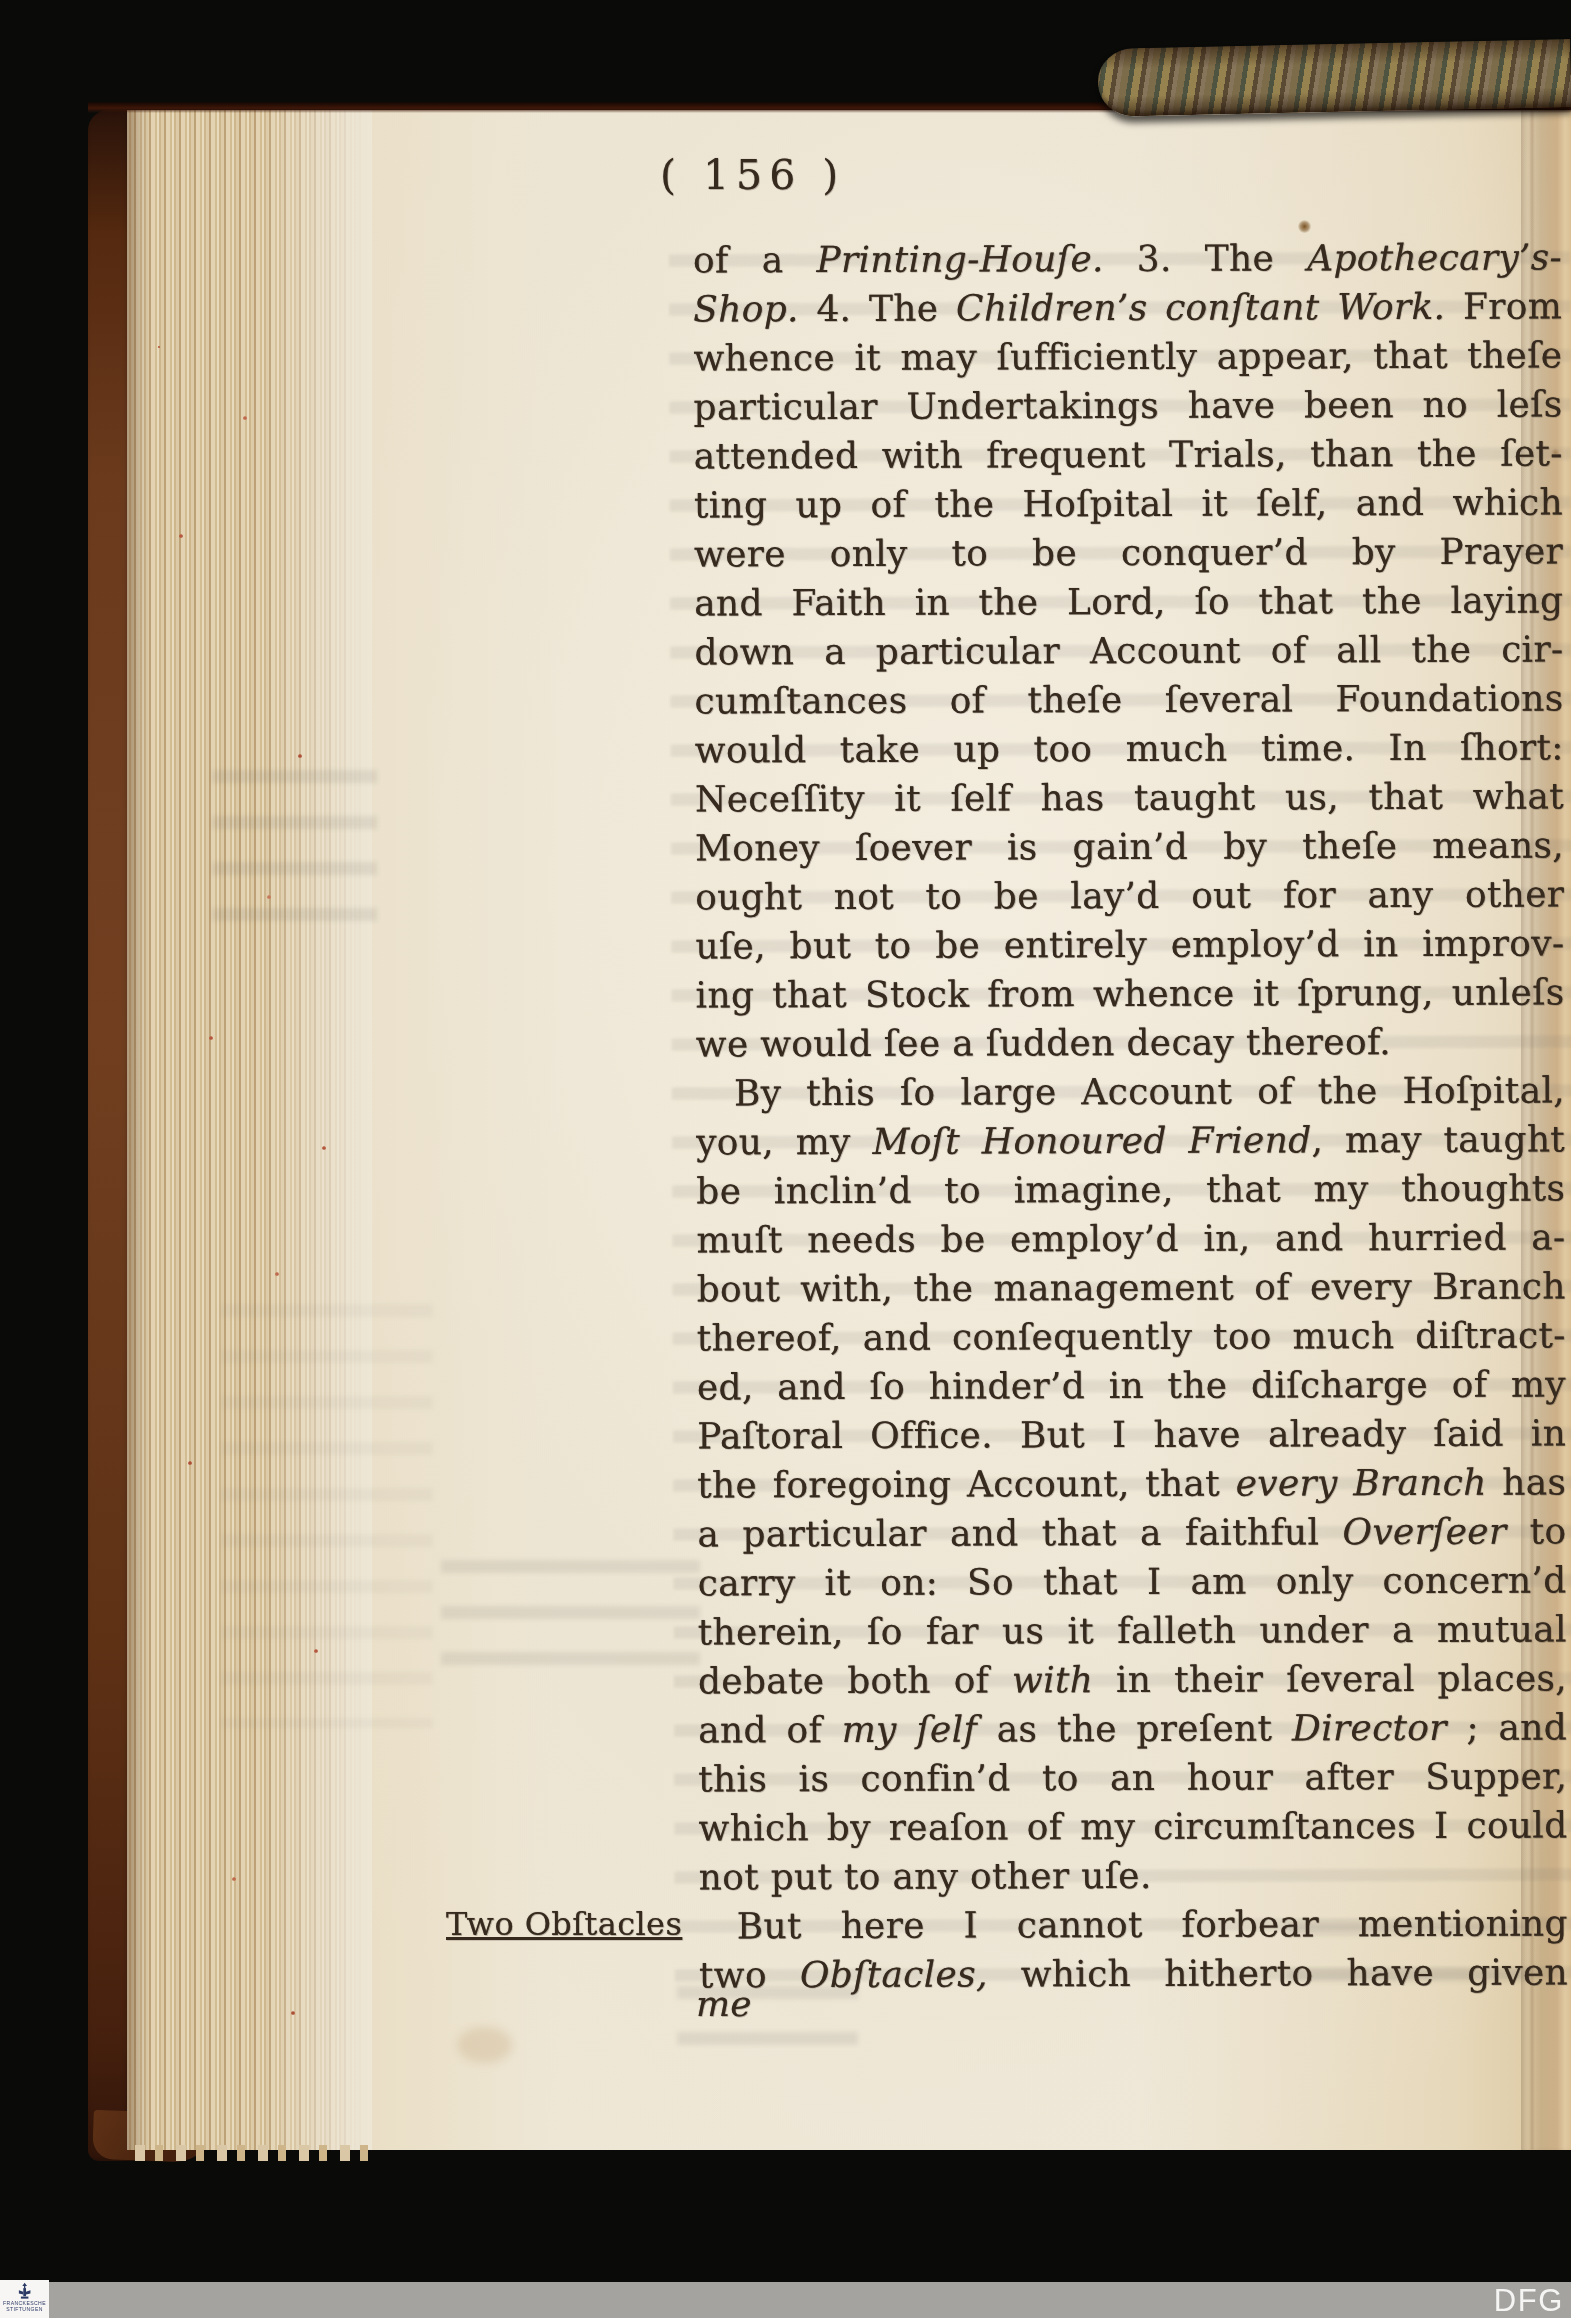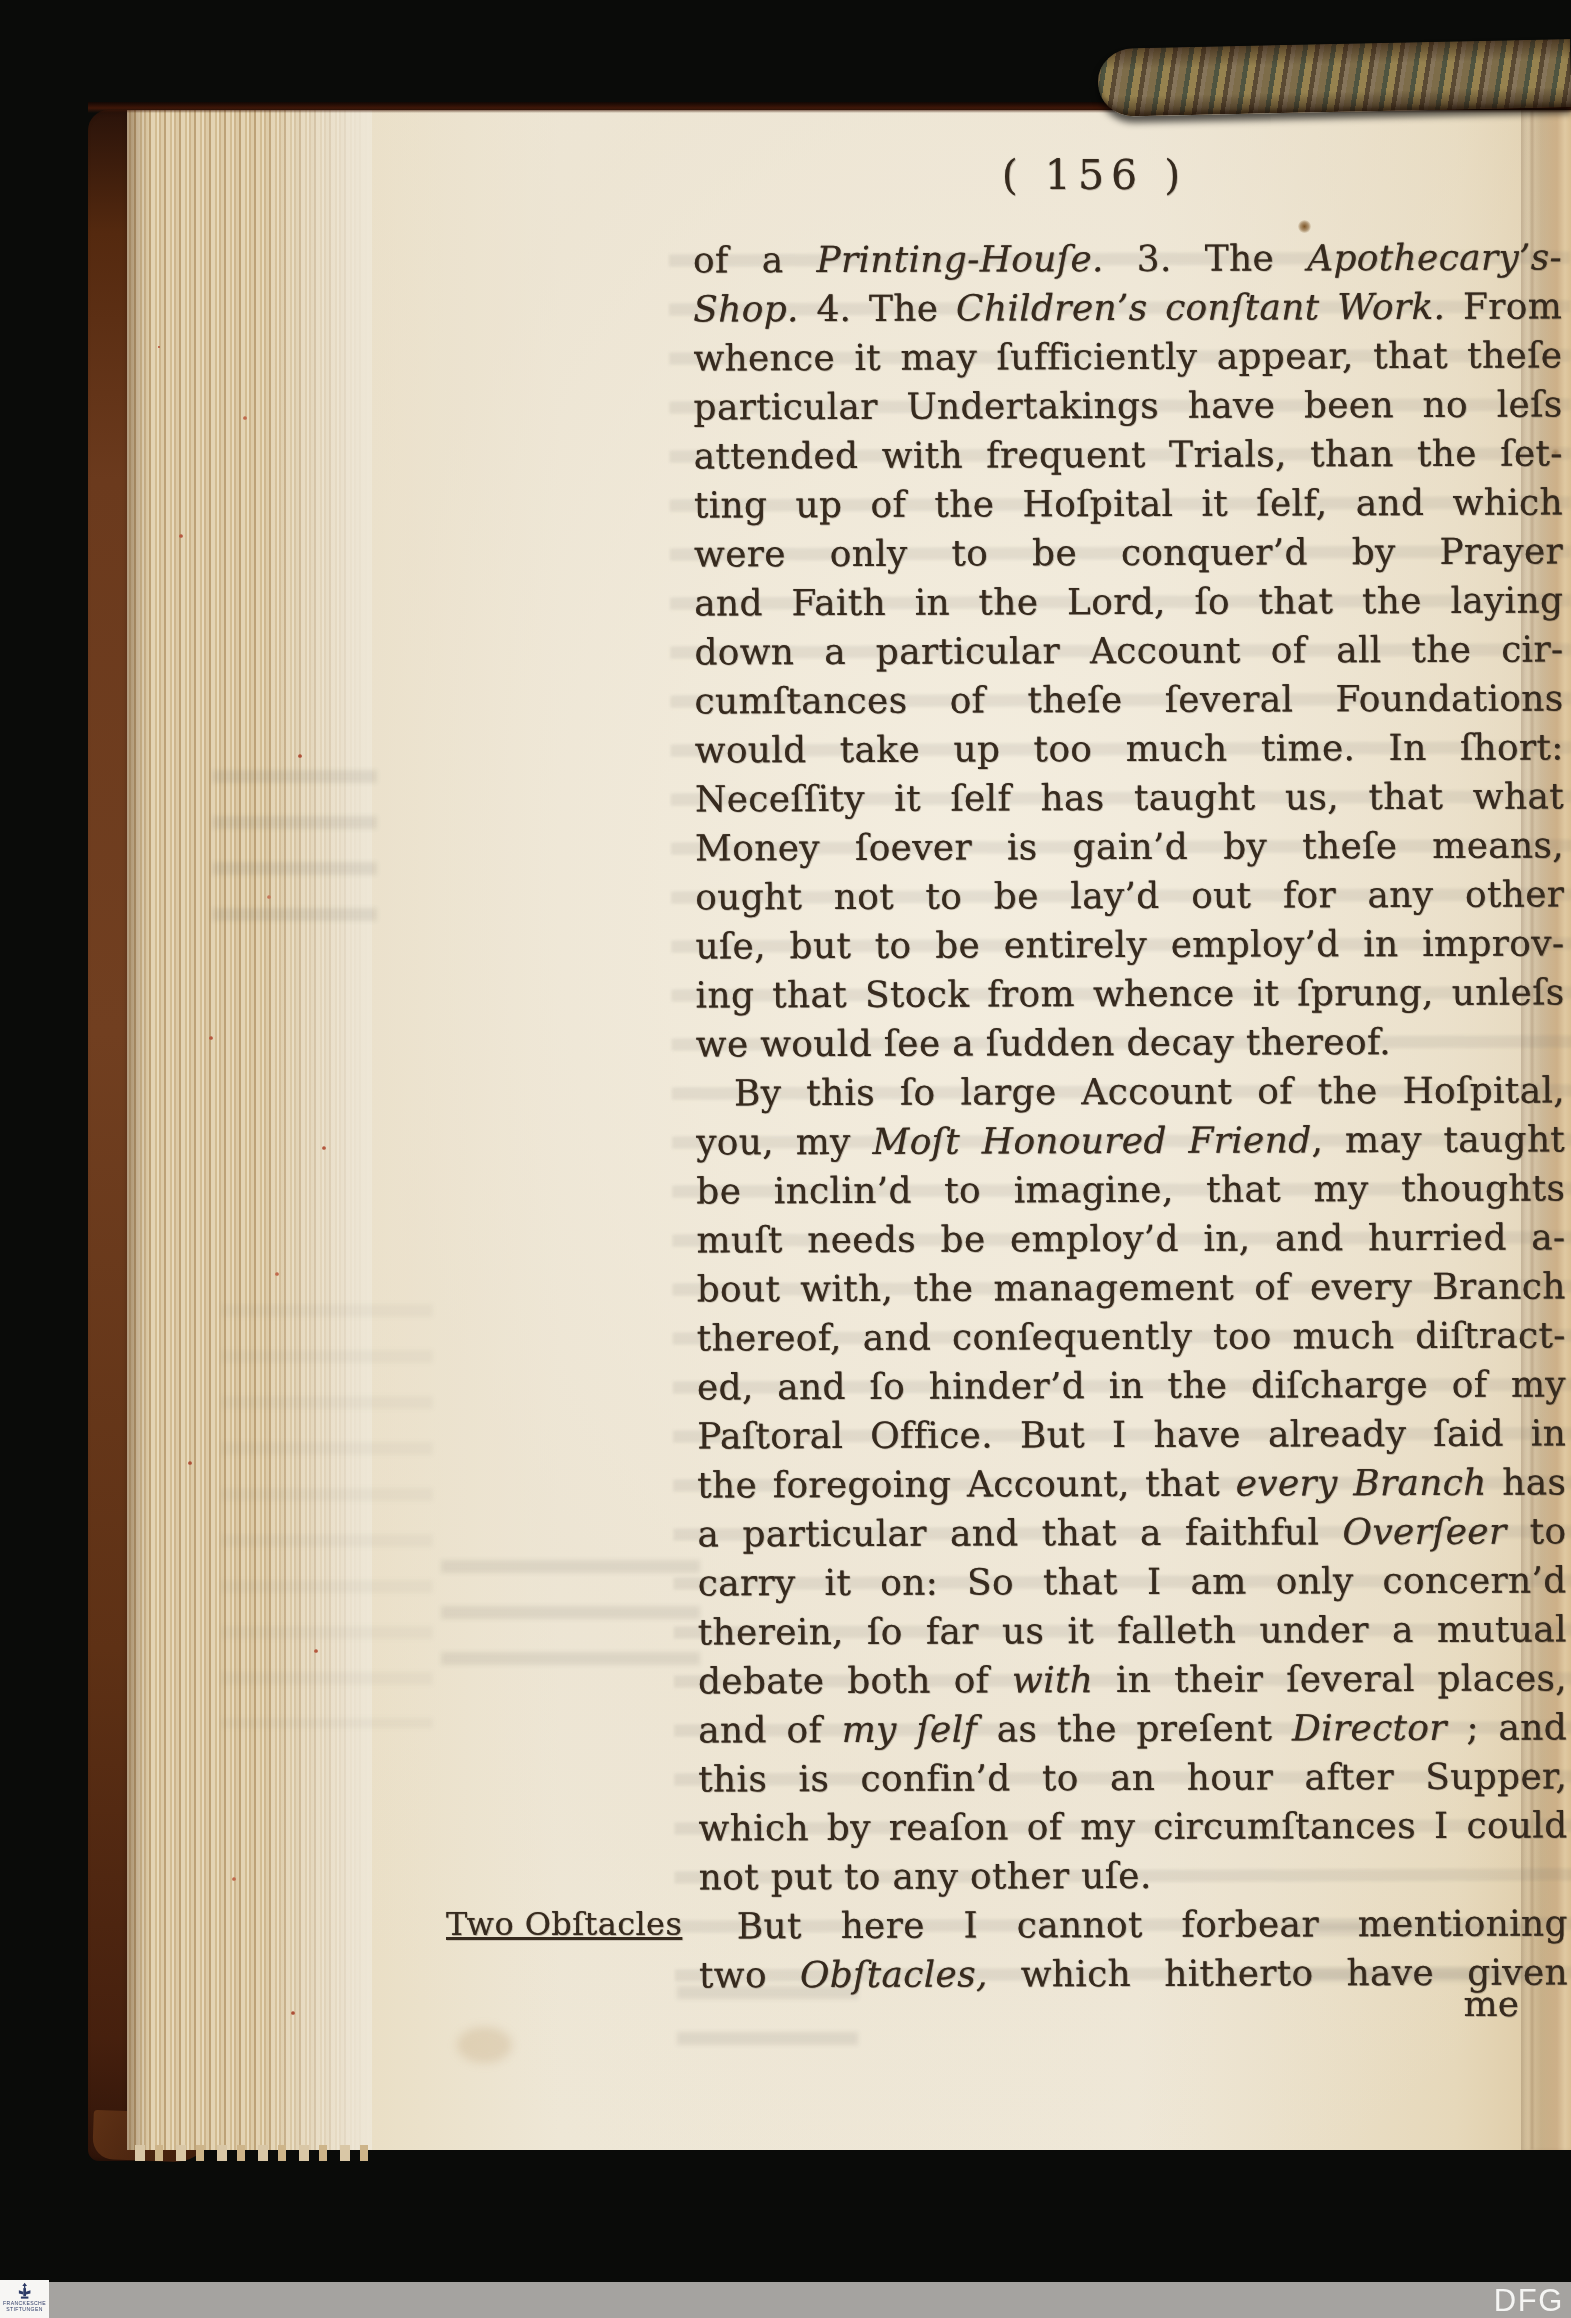--- a/index.html
+++ b/index.html
@@ -82,21 +82,21 @@
   .stain2{left:1424px;top:338px;width:9.4px;height:9.4px;border-radius:50%;
     background:radial-gradient(circle,rgba(150,110,60,.6),rgba(0,0,0,0) 70%);}
   .stain3{left:330px;top:1917px;width:55px;height:36px;border-radius:50%;filter:blur(4.7px);
     background:rgba(176,142,92,.22);}
 
   
   .print{color:var(--ink,#362a1e);
     text-shadow:0 0 0.9px rgba(54,42,30,.65), 0.8px 0.8px 0.5px rgba(54,42,30,.22);}
   .pagenum{
     left:569px;top:41px;width:869px;height:58px;
-    font-size:41px;letter-spacing:7px;text-align:center;
+    font-size:41px;letter-spacing:7px;
   }
   .pagenum span{position:relative;left:-36px;}
   .text-block{
     left:569px;top:124px;width:869px;
     font-size:36px;line-height:49px;letter-spacing:0.3px;
     transform:rotate(-.2deg);
   }
   .text-block::before{content:"";position:absolute;left:-23.6px;top:-4.7px;right:-7.9px;bottom:0;
     background:repeating-linear-gradient(180deg,rgba(0,0,0,0) 0 23.6px,rgba(110,106,96,.12) 23.6px 36px,rgba(0,0,0,0) 36px 49px);
     filter:blur(1.6px);}
@@ -104,21 +104,21 @@
     text-align:justify;text-align-last:justify;}
   .line.nolast{text-align-last:auto;}
   .line.ind{padding-left:38px;}
   .line em{font-style:italic;}
   .margin-note{
     left:319px;top:1798px;width:244px;
     font-size:32px;line-height:33px;letter-spacing:0.4px;text-decoration:underline;
   }
   .catchword{
     left:569px;top:1873px;width:823px;
-    font-size:36px;text-align:right;
+    font-size:36px;font-style:italic;
   }
 
   
   .footer-strip{left:0;top:2282px;width:1571px;height:36px;background:var(--strip,#a5a3a0);}
   .logo-box{left:0;top:2280px;width:49px;height:38px;background:#f7f6f4;
     display:flex;flex-direction:column;align-items:center;justify-content:flex-start;padding-top:1.6px;box-sizing:border-box;}
   .logo-box svg{width:17.3px;height:19px;display:block;}
   .logo-text{font-family:"Liberation Sans",sans-serif;font-size:5.1px;line-height:5.9px;
     color:var(--navy,#2c3a66);letter-spacing:0.4px;text-align:center;white-space:nowrap;}
   .dfg{right:7px;top:2283px;font-family:"Liberation Sans",sans-serif;

